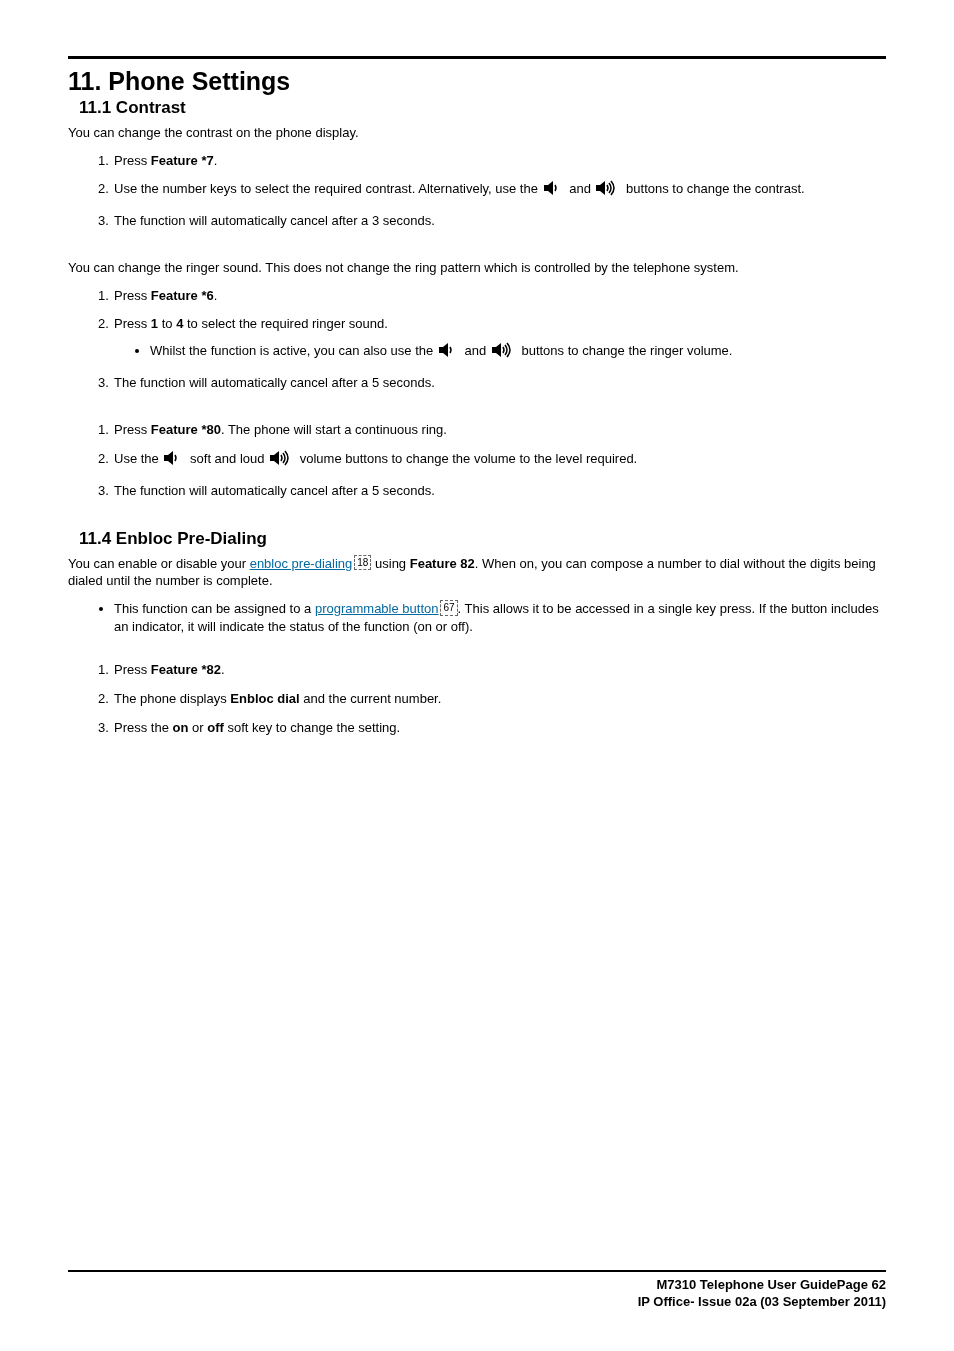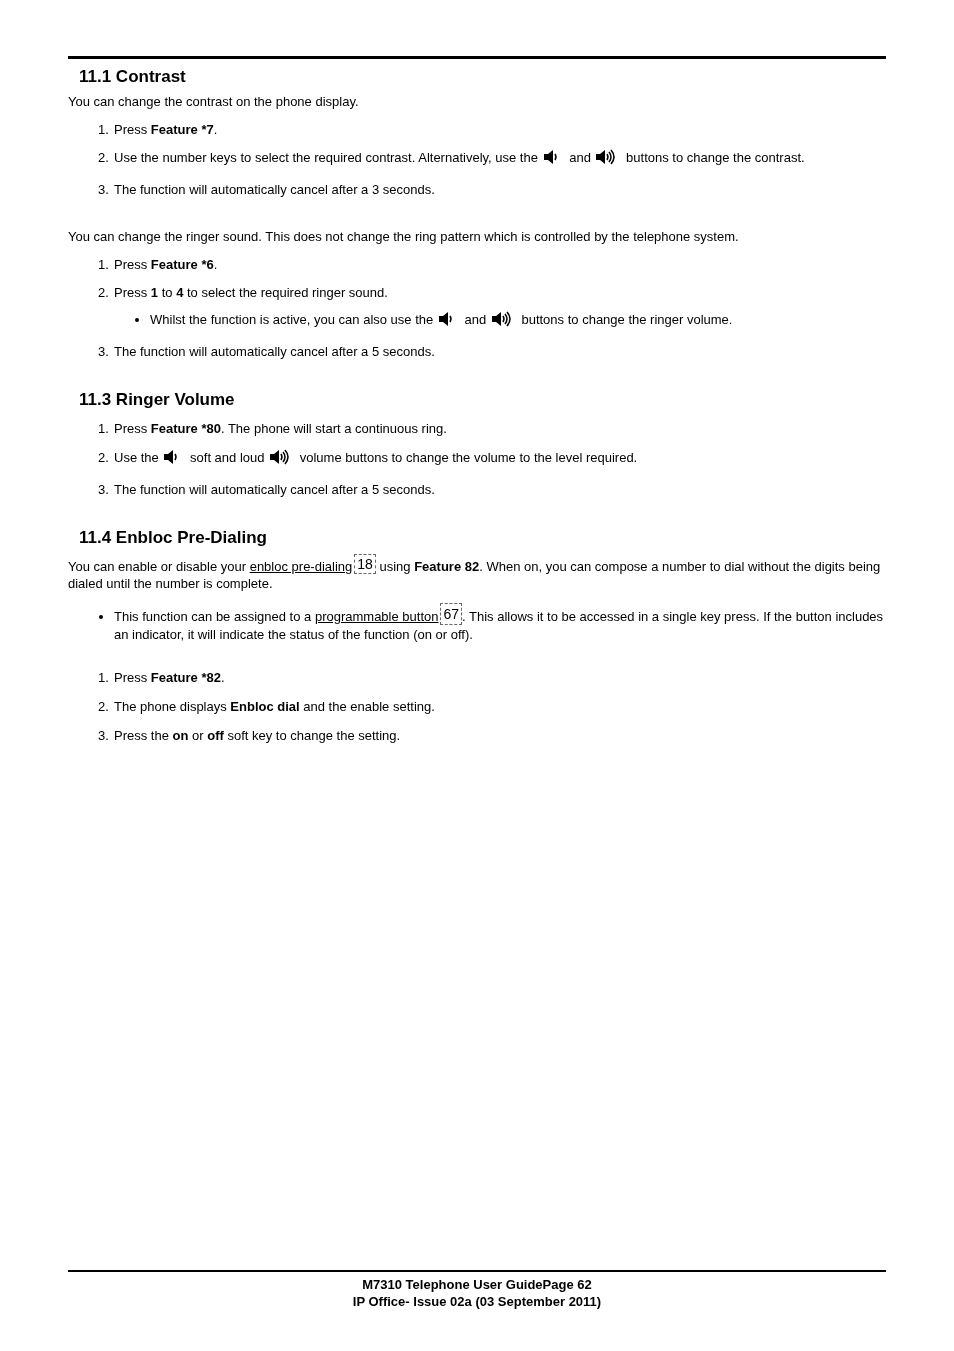--- a/index.html
+++ b/index.html
@@ -69,27 +69,27 @@
     list-style: disc;
     margin: 8px 0 24px 46px;
     padding: 0;
   }
   ul.bullets > li {
     margin: 4px 0;
     line-height: 1.45;
   }
   .bold { font-weight: bold; }
   a.xref {
-    color: #000000;
+    color: #0369a1;
     text-decoration: underline;
   }
   .pgref {
     display: inline-block;
     border: 1px dashed #666;
-    font-size: 14px;
+    font-size: 10px;
     padding: 0 2px;
     vertical-align: 2px;
     margin-left: 2px;
     color: #000;
     background: #fff;
   }
   .vol-icon {
     display: inline-block;
     vertical-align: -3px;
     margin: 0 2px;
@@ -99,34 +99,35 @@
     left: 68px;
     right: 68px;
     bottom: 40px;
   }
   .footer-rule {
     border-top: 2px solid #000;
     margin-bottom: 4px;
   }
   .footer-row {
     display: flex;
-    justify-content: center;
+    justify-content: flex-end;
     font-size: 13px;
     line-height: 1.35;
   }
   .footer-left { font-weight: bold; }
   .footer-right-top { font-weight: bold; text-align: right; }
   .footer-right-bot { font-weight: bold; text-align: right; }
 </style>
 </head>
 <body>
 
 <div class="page">
 
   <div class="rule-top"></div>
+  <h1>11. Phone Settings</h1>
 
   <div class="section">
     <h2>11.1 Contrast</h2>
     <p class="intro">You can change the contrast on the phone display.</p>
     <ol class="steps">
       <li><span class="num">1.</span>
         <span>Press </span><span class="bold">Feature *7</span><span>.</span>
       </li>
       <li><span class="num">2.</span>
         <span>Use the number keys to select the required contrast. Alternatively, use the </span>
@@ -183,21 +184,20 @@
           </li>
         </ul>
       </li>
       <li><span class="num">3.</span>
         <span>The function will automatically cancel after a 5 seconds.</span>
       </li>
     </ol>
   </div>
 
   <div class="section">
-    <h2>11.3 Ringer Volume</h2>
     <ol class="steps">
       <li><span class="num">1.</span>
         <span>Press </span><span class="bold">Feature *80</span><span>. The phone will start a continuous ring.</span>
       </li>
       <li><span class="num">2.</span>
         <span>Use the </span>
         <span class="vol-icon">
           <svg width="20" height="16" viewBox="0 0 20 16">
               <polygon points="0,5 4,5 9,1 9,15 4,11 0,11" fill="#000"></polygon>
               <path d="M11 5 Q13 8 11 11" stroke="#000" stroke-width="1.5" fill="none"></path>
@@ -228,21 +228,21 @@
     <ul class="bullets">
       <li>
         <span>This function can be assigned to a </span><a href="#" class="xref">programmable button</a><span class="pgref">67</span><span>. This allows it to be accessed in a single key press. If the button includes an indicator, it will indicate the status of the function (on or off).</span>
       </li>
     </ul>
     <ol class="steps">
       <li><span class="num">1.</span>
         <span>Press </span><span class="bold">Feature *82</span><span>.</span>
       </li>
       <li><span class="num">2.</span>
-        <span>The phone displays </span><span class="bold">Enbloc dial</span><span> and the enable setting.</span>
+        <span>The phone displays </span><span class="bold">Enbloc dial</span><span> and the current number.</span>
       </li>
       <li><span class="num">3.</span>
         <span>Press the </span><span class="bold">on</span><span> or </span><span class="bold">off</span><span> soft key to change the setting.</span>
       </li>
     </ol>
   </div>
 
   <div class="footer">
     <div class="footer-rule"></div>
     <div class="footer-row">

